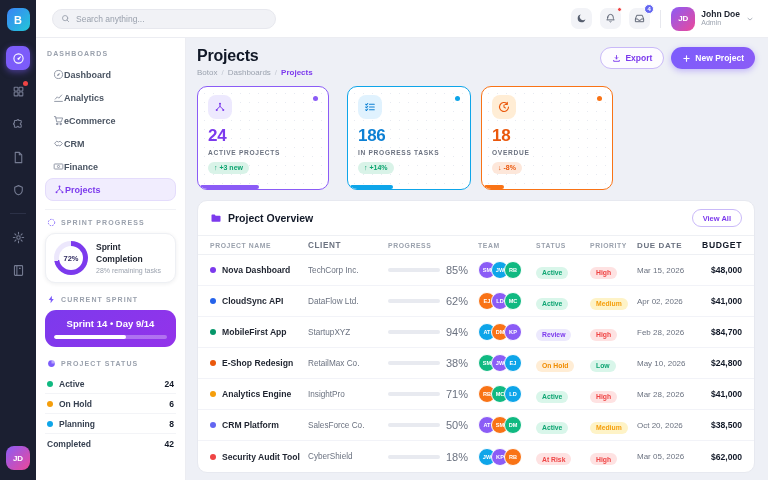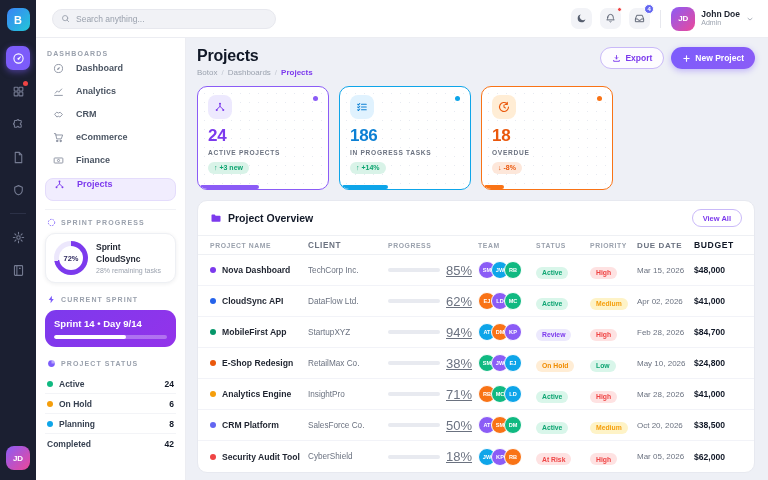--- a/index.html
+++ b/index.html
@@ -40,33 +40,33 @@
   .user-role { font-size:7px; color:#9ca3af; line-height:1.2; }
   .chev { color:#9ca3af; }
   .chev svg { width:8px; height:8px; }
 
   .body-row { flex:1; display:flex; min-height:0; }
 
   
   .sidebar { width:150px; background:#fff; border-right:1px solid #ecedf2; padding:8px 9px; overflow:hidden; flex-shrink:0; }
   .side-sec { font-size:7px; font-weight:bold; letter-spacing:1.1px; color:#9aa1ad; display:flex; align-items:center; gap:5px; margin:4px 2px 6px; }
   .side-sec svg { width:9px; height:9px; color:#7c5cfa; }
-  .nav-item { height:23px; display:flex; align-items:flex-start; gap:12px; padding:0 8px; border-radius:8px; font-size:9px; font-weight:bold; color:#4b5563; cursor:pointer; }
+  .nav-item { height:23px; display:flex; align-items:center; gap:0; padding:0 8px; border-radius:8px; font-size:9px; font-weight:bold; color:#4b5563; cursor:pointer; }
   .nav-item svg { width:11px; height:11px; color:#8a90a0; flex-shrink:0; }
   .nav-item.active { background:#f1edfe; color:#7c3aed; border:1px solid #e4dcfc; }
   .nav-item.active svg { color:#7c3aed; }
   .side-divider { height:1px; background:#f1f2f6; margin:8px 0; }
 
   .sprint-card { background:#fff; border:1px solid #eef0f4; border-radius:10px; box-shadow:0 1px 4px rgba(20,24,48,.07); padding:7px 8px; display:flex; align-items:center; gap:8px; }
   .donut { width:34px; height:34px; border-radius:50%; background:conic-gradient(#7c3aed 0 72%, #ece7fc 72% 100%); display:flex; align-items:center; justify-content:center; flex-shrink:0; }
   .donut-hole { width:24px; height:24px; border-radius:50%; background:#fff; display:flex; align-items:center; justify-content:center; font-size:7.5px; font-weight:bold; color:#2e2a5e; }
   .sprint-label { font-size:8.5px; font-weight:bold; color:#1f2430; line-height:1.3; }
   .sprint-sub { font-size:7px; color:#9ca3af; margin-top:2px; }
 
-  .cs-card { background:linear-gradient(135deg,#7c3aed,#9333ea); border-radius:11px; padding:8px 9px; color:#fff; }
+  .cs-card { background:linear-gradient(135deg,#7c3aed,#9333ea); border-radius:11px; padding:8px 9px; color:#fff;text-align:center; }
   .cs-title { font-size:9.5px; font-weight:bold; margin-bottom:6px; }
   .cs-row { display:flex; justify-content:space-between; font-size:7.5px; margin:4px 0; }
   .cs-row .k { color:rgba(255,255,255,.75); }
   .cs-row .v { font-weight:bold; }
   .cs-bar { height:4px; border-radius:2px; background:rgba(255,255,255,.3); margin-top:6px; overflow:hidden; }
   .cs-bar-fill { height:100%; border-radius:2px; background:#fff; }
 
   .ps-item { height:20px; display:flex; align-items:center; gap:6px; font-size:8.5px; border-bottom:1px solid #f3f4f7; padding:0 2px; }
   .ps-item:last-child { border-bottom:none; }
   .ps-dot { width:6px; height:6px; border-radius:50%; flex-shrink:0; }
@@ -110,29 +110,29 @@
   .th { font-size:6.8px; font-weight:bold; letter-spacing:.6px; color:#9aa1ad; }
   .trow { height:31px; border-bottom:1px solid #f2f3f8; }
   .trow:last-child { border-bottom:none; }
   .c-name { width:98px; display:flex; align-items:center; gap:6px; }
   .c-name .dot { width:6px; height:6px; border-radius:50%; flex-shrink:0; }
   .c-name .nm { font-size:8.6px; font-weight:bold; color:#1f2430; white-space:nowrap; }
   .c-client { width:80px; font-size:8.2px; color:#6b7280; white-space:nowrap; }
   .c-prog { width:90px; display:flex; align-items:center; gap:6px; }
   .pbar { width:52px; height:4px; border-radius:2px; background:#e8eaf0; overflow:hidden; }
   .pbar-fill { height:100%; border-radius:2px; }
-  .ppct { font-size:13px; color:#6b7280;text-decoration:underline; }
+  .ppct { font-size:11px; color:#6b7280; }
   .c-team { width:58px; display:flex; }
   .tav { width:18px; height:18px; border-radius:50%; border:1.5px solid #fff; color:#fff; font-size:5.6px; font-weight:bold; display:flex; align-items:center; justify-content:center; margin-left:-5px; }
   .tav:first-child { margin-left:0; }
   .c-status { width:54px; }
   .c-priority { width:47px; }
   .pill { display:inline-block; padding:2.5px 6px; border-radius:8px; font-size:6.8px; font-weight:bold; white-space:nowrap; }
   .c-due { width:57px; font-size:8px; color:#6b7280; white-space:nowrap; }
-  .c-budget { flex:1; text-align:left; font-size:8.6px; font-weight:bold; color:#111827; }
+  .c-budget { flex:1; text-align:right; font-size:8.6px; font-weight:bold; color:#111827; }
   .th.c-budget { font-weight:bold; }
 </style>
 </head>
 <body>
 
 <div class="app">
 
   <aside class="rail">
     <div class="logo">B</div>
     <div id="rail-items" style="display:flex;flex-direction:column;align-items:center;gap:9px;">
@@ -273,35 +273,35 @@
     <span>
                 <svg viewBox="0 0 24 24" fill="none" stroke="currentColor" stroke-width="2" stroke-linecap="round" stroke-linejoin="round">
                   <path d="M3.5 20.5h17"></path>
                   <path d="M5 15.5l4.5-5 3 3 6.5-7"></path>
                 </svg>
               </span>
     <span>Analytics</span>
   </div>
             <div class="nav-item">
     <span>
-                <svg viewBox="0 0 24 24" fill="none" stroke="currentColor" stroke-width="2" stroke-linejoin="round">
-                  <path d="M3.5 11.5L8 7l4 1.8L15.5 7l5 5-5.5 5.5-3.5-1.8-3 1.8z"></path>
-                </svg>
-              </span>
-    <span>CRM</span>
-  </div>
-            <div class="nav-item">
-    <span>
                 <svg viewBox="0 0 24 24" fill="none" stroke="currentColor" stroke-width="2" stroke-linecap="round" stroke-linejoin="round">
                   <path d="M3 3.5h2.8L8 15h10l3-8.5H6"></path>
                   <circle cx="9" cy="19.5" r="1.6" fill="currentColor"></circle>
                   <circle cx="16.5" cy="19.5" r="1.6" fill="currentColor"></circle>
                 </svg>
               </span>
     <span>eCommerce</span>
+  </div>
+            <div class="nav-item">
+    <span>
+                <svg viewBox="0 0 24 24" fill="none" stroke="currentColor" stroke-width="2" stroke-linejoin="round">
+                  <path d="M3.5 11.5L8 7l4 1.8L15.5 7l5 5-5.5 5.5-3.5-1.8-3 1.8z"></path>
+                </svg>
+              </span>
+    <span>CRM</span>
   </div>
             <div class="nav-item">
     <span>
                 <svg viewBox="0 0 24 24" fill="none" stroke="currentColor" stroke-width="2">
                   <rect x="2.5" y="6.5" width="19" height="11" rx="1.5"></rect>
                   <circle cx="12" cy="12" r="2.4"></circle>
                 </svg>
               </span>
     <span>Finance</span>
   </div>
@@ -325,21 +325,21 @@
                 <circle cx="12" cy="12" r="8.5" stroke-dasharray="4 3"></circle>
               </svg>
             </span>
           <span>SPRINT PROGRESS</span>
         </div>
         <div class="sprint-card">
           <div class="donut">
             <div class="donut-hole">72%</div>
           </div>
           <div>
-            <div class="sprint-label">Sprint CloudSync</div>
+            <div class="sprint-label">Sprint Completion</div>
             <div class="sprint-sub">28% remaining tasks</div>
           </div>
         </div>
 
         <div class="side-sec" style="margin-top:12px;">
           <span>
               <svg viewBox="0 0 24 24" fill="currentColor">
                 <path d="M13 2L4.5 13.5H10L9.5 22l8.5-11.5H13z"></path>
               </svg>
             </span>
@@ -427,21 +427,21 @@
                   <circle cx="5.5" cy="18" r="2.1" fill="currentColor" stroke="none"></circle>
                   <circle cx="18.5" cy="18" r="2.1" fill="currentColor" stroke="none"></circle>
                   <path d="M12 7.6v3.2M12 10.8l-5.5 5.3M12 10.8l5.5 5.3"></path>
                 </svg>
               </div>
     <div class="stat-value" style="color: rgb(124, 58, 237);">24</div>
     <div class="stat-label">ACTIVE PROJECTS</div>
     <span class="stat-badge badge-up">↑ +3 new</span>
     <span class="stat-bar" style="width: 45%; background: rgb(139, 92, 246);"></span>
   </div>
-            <div class="stat-card" style="border-color: rgb(14, 165, 233);">
+            <div class="stat-card" style="border-color: rgb(14, 165, 233); margin-left: 8px;">
     <span class="stat-dot" style="background: rgb(14, 165, 233);"></span>
     <div class="stat-tile" style="background: rgb(224, 242, 254); color: rgb(12, 128, 212);">
                 <svg viewBox="0 0 24 24" fill="none" stroke="currentColor" stroke-width="2.2" stroke-linecap="round" stroke-linejoin="round">
                   <path d="M11 6.5h9.5M11 12h9.5M11 17.5h9.5"></path>
                   <path d="M3.5 6.5L5 8l2.5-3M3.5 12L5 13.5 7.5 10.5M3.5 17.5L5 19l2.5-3"></path>
                 </svg>
               </div>
     <div class="stat-value" style="color: rgb(12, 128, 212);">186</div>
     <div class="stat-label">IN PROGRESS TASKS</div>
     <span class="stat-badge badge-up">↑ +14%</span>

